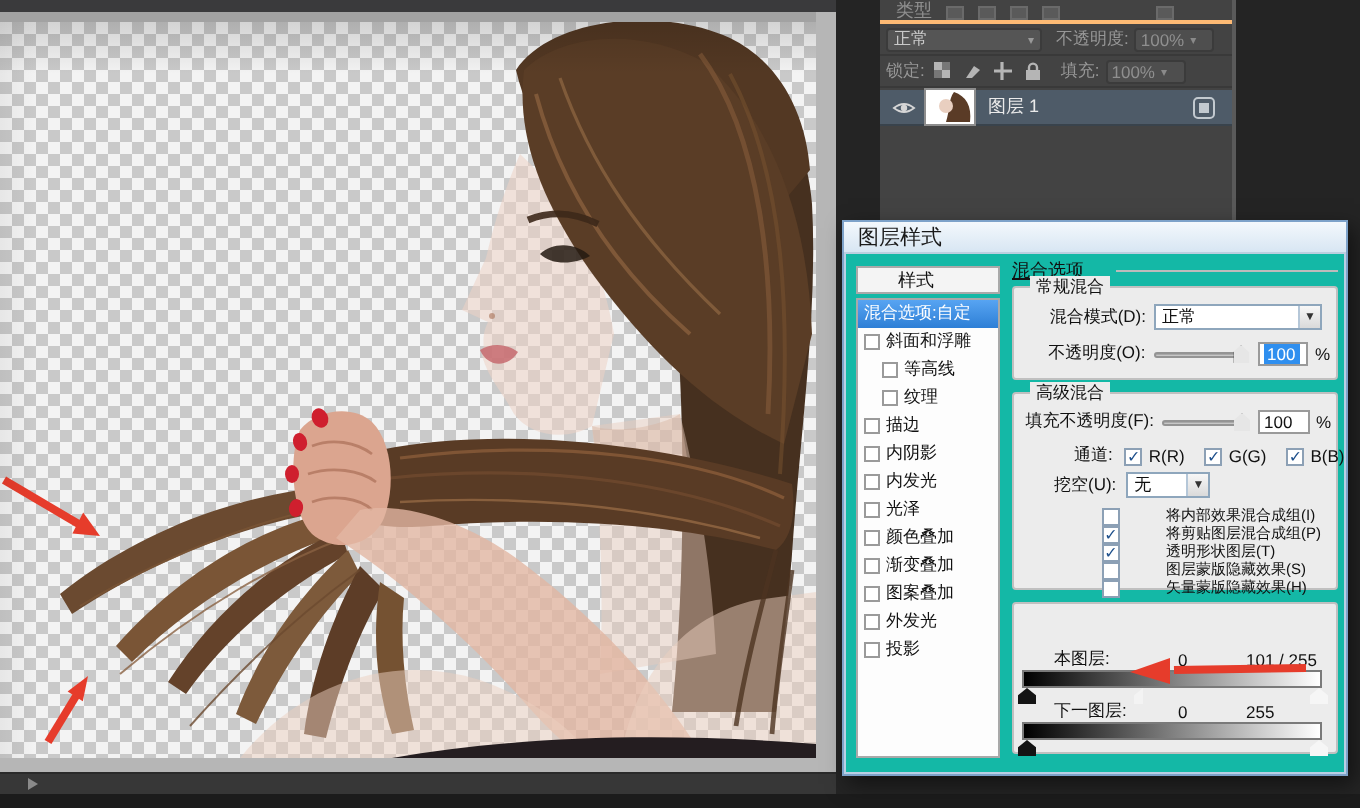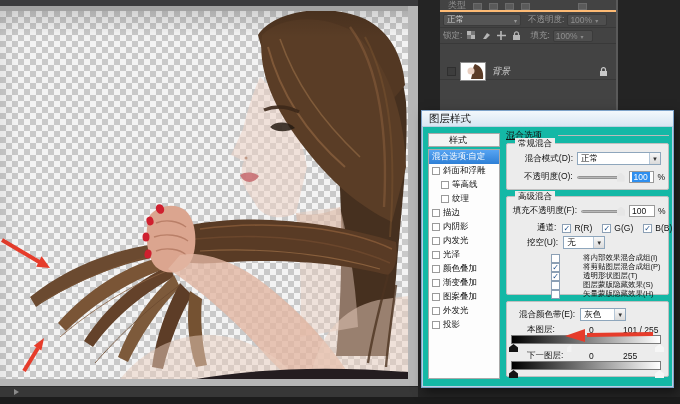--- a/index.html
+++ b/index.html
@@ -208,35 +208,38 @@
             <path d="M2.5,4 V2.8 A2,2 0 0 1 6.5,2.8 V4" fill="none" stroke="#b5b5b5" stroke-width="1.2"></path>
           </svg>
       </span>
       <span class="dimlab" style="margin-left:9px;">填充:</span>
       <div class="dval" style="width:40px;margin-left:3px;">
         <span>100%</span>
         <span class="sp">▾</span>
       </div>
     </div>
 
-
-    <div class="lrow r-bg">
-      <span class="visbox"></span>
+    <div class="lrow r-layer1">
+      <svg width="12" height="8" style="margin-left:6px;flex:none;">
+        <path d="M1,4 Q6,0 11,4 Q6,8 1,4 Z" fill="none" stroke="#d6d6d6"></path>
+          <circle cx="6" cy="4" r="1.6" fill="#d6d6d6"></circle>
+      </svg>
       <span class="thumbf">
         <svg width="24" height="17">
             <path d="M14,1 C20,3 23,8 22,16 L10,16 C12,10 11,5 14,1 Z" fill="#5a3b26"></path>
             <circle cx="10" cy="8" r="3.5" fill="#e9cfc0"></circle>
           </svg>
       </span>
-      <span class="lname it">背景</span>
-      <svg class="rt" width="9" height="11">
-        <rect x="1" y="5" width="7" height="5" fill="#c9c9c9"></rect>
-          <path d="M2.5,5 V3.6 A2,2 0 0 1 6.5,3.6 V5" fill="none" stroke="#c9c9c9" stroke-width="1.2"></path>
+      <span class="lname">图层 1</span>
+      <svg class="rt" width="12" height="12">
+        <rect x="1" y="1" width="10" height="10" rx="2" fill="none" stroke="#c2c9cf"></rect>
+          <rect x="3.5" y="3.5" width="5" height="5" fill="#c2c9cf"></rect>
       </svg>
     </div>
+
   </div>
 
   <div class="dialog">
     <div class="dtitle">
       <span>图层样式</span>
     </div>
 
     <div class="stylebox">
       <div class="styhead">样式</div>
       <div class="stylist">
@@ -364,27 +367,20 @@
           <span class="cb"></span>
           <span>图层蒙版隐藏效果(S)</span>
         </div>
       <div class="frow tiny" style="left:44px;top:92px;">
           <span class="cb"></span>
           <span>矢量蒙版隐藏效果(H)</span>
         </div>
     </div>
 
     <div class="grp g3">
-      <div class="frow" style="left:12px;top:6px;">
-        <span>混合颜色带(E):</span>
-        <div class="combo" style="width:46px;margin-left:5px;">
-          <span class="cv">灰色</span>
-          <span class="ca">▼</span>
-        </div>
-      </div>
       <div class="frow" style="left:20px;top:22px;width:136px;">
         <span>本图层:</span>
         <span style="position:absolute;left:62px;">0</span>
         <span style="position:absolute;left:96px;">101 / 255</span>
       </div>
       <div class="gbar" style="left:4px;top:33px;width:150px;"></div>
       <span class="gth blk" style="left:2px;top:42px;"></span>
       <span class="gth half" style="left:60px;top:42px;"></span>
       <span class="gth wht" style="left:148px;top:42px;"></span>
       <div class="frow" style="left:20px;top:48px;width:136px;">

